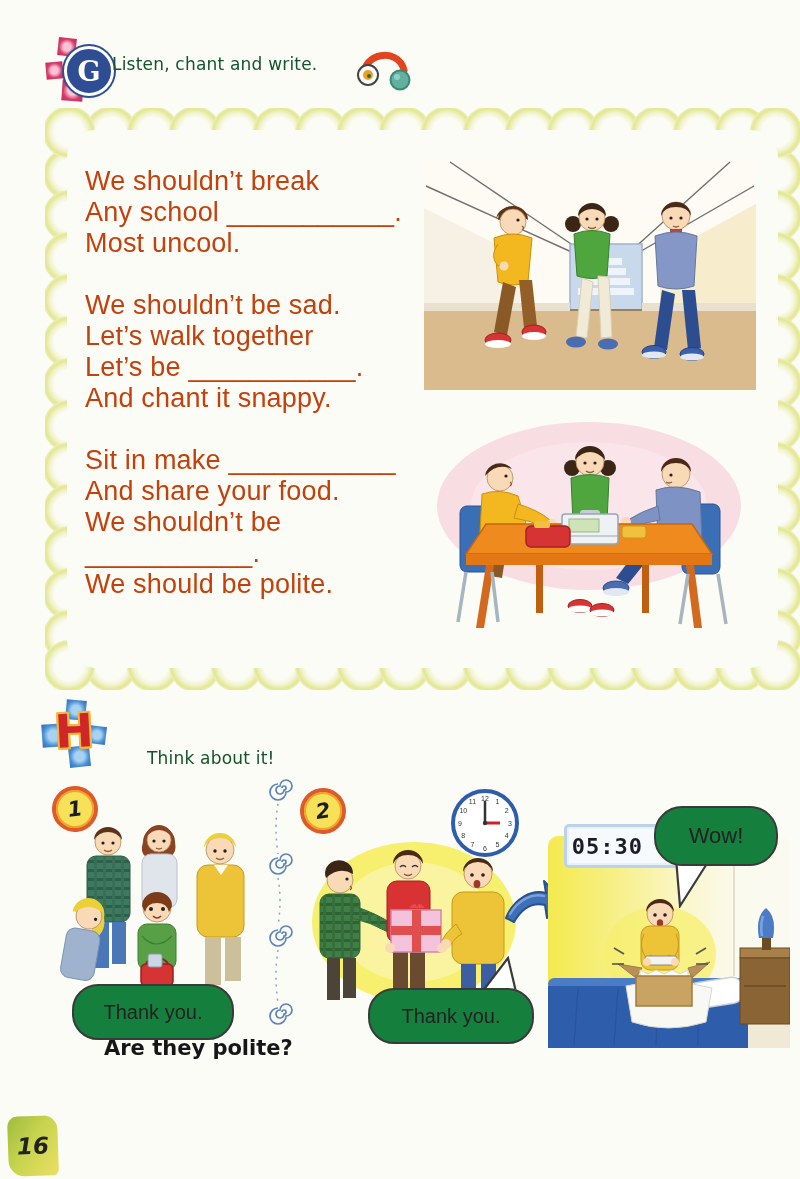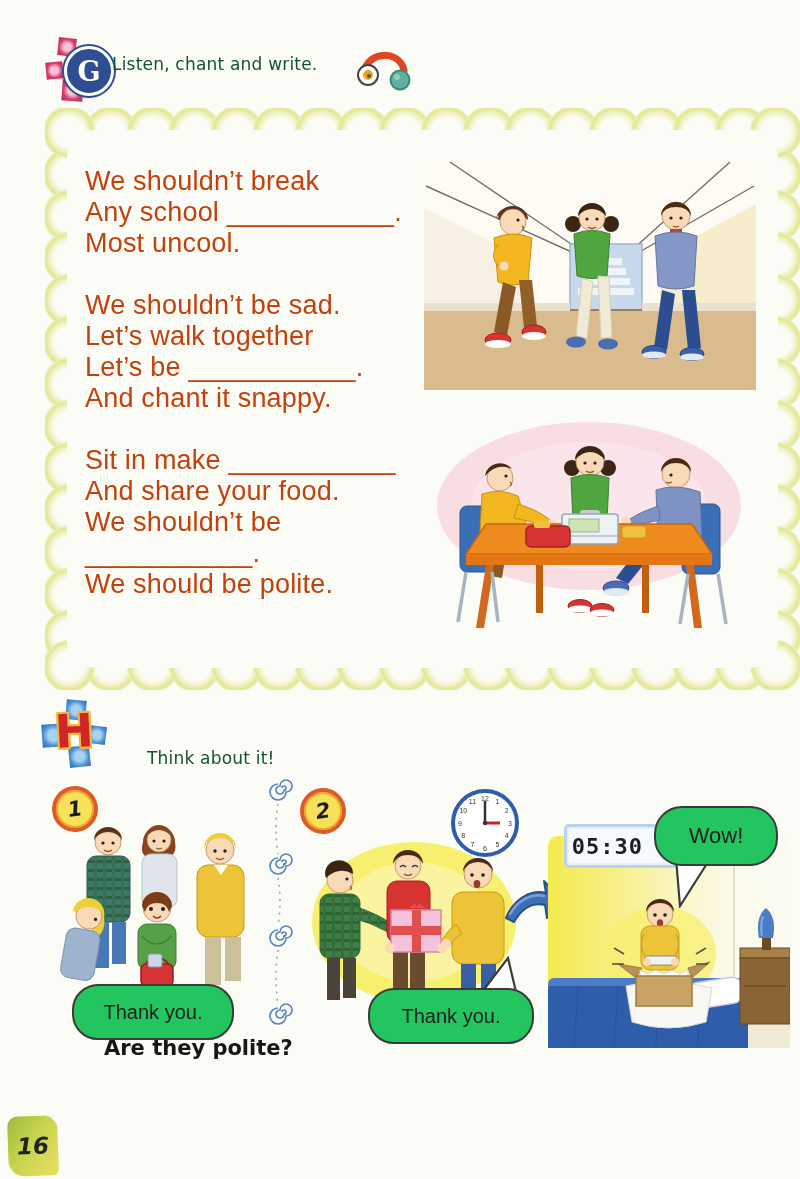--- a/index.html
+++ b/index.html
@@ -23,21 +23,21 @@
   .hletter{position:absolute;font-family:"DejaVu Sans",sans-serif;font-weight:900;font-size:46px;line-height:1;
            color:#cf2727;transform:rotate(-3deg);
            text-shadow:-2px 0 0 #f2b93c,2px 0 0 #f2b93c,0 -2px 0 #f2b93c,0 2px 0 #f2b93c,
                        -2px -2px 0 #f2b93c,2px 2px 0 #f2b93c,-2px 2px 0 #f2b93c,2px -2px 0 #f2b93c;}
 
   
   .chant p{margin:0;font-size:27px;line-height:31px;color:#c2410c;letter-spacing:.2px;}
   .stanza{margin-bottom:31px;}
 
   
-  .bubble{position:absolute;background:#22c55e;border:2.2px solid #3a3a3a;border-radius:26px;
+  .bubble{position:absolute;background:#15803d;border:2.2px solid #3a3a3a;border-radius:26px;
           display:flex;align-items:center;justify-content:center;font-size:20px;color:#222;z-index:6;}
 
   
   .num-badge{position:absolute;width:38px;height:38px;border-radius:50%;background:#f6e159;
              border:4px solid #dd5a2a;box-shadow:inset 0 0 0 2px #f0a42c;
              display:flex;align-items:center;justify-content:center;font-weight:bold;font-style:italic;
              font-size:21px;color:#1d1d1d;transform:rotate(-8deg);font-family:"DejaVu Sans",sans-serif;z-index:5;}
 
   
   .dclock{position:absolute;width:112px;height:38px;background:#f7fafd;border:3px solid #bcd2ea;

